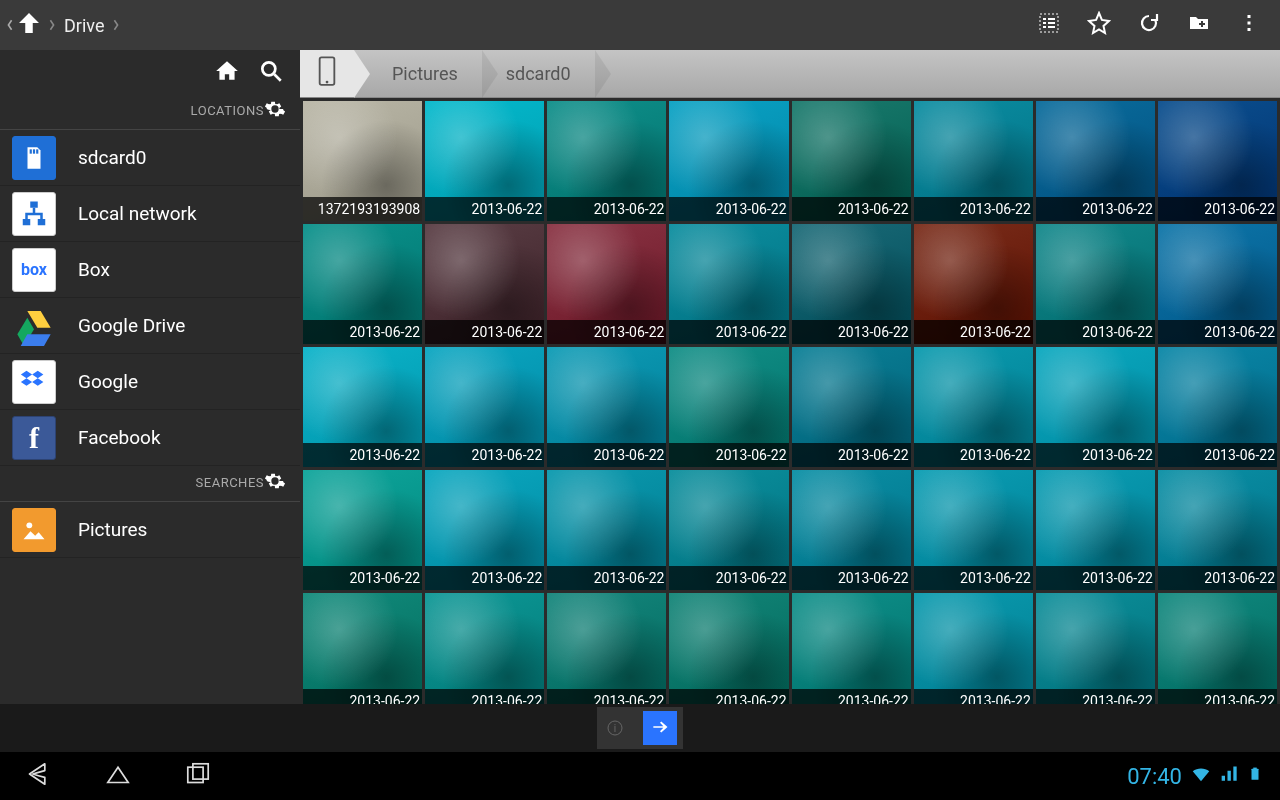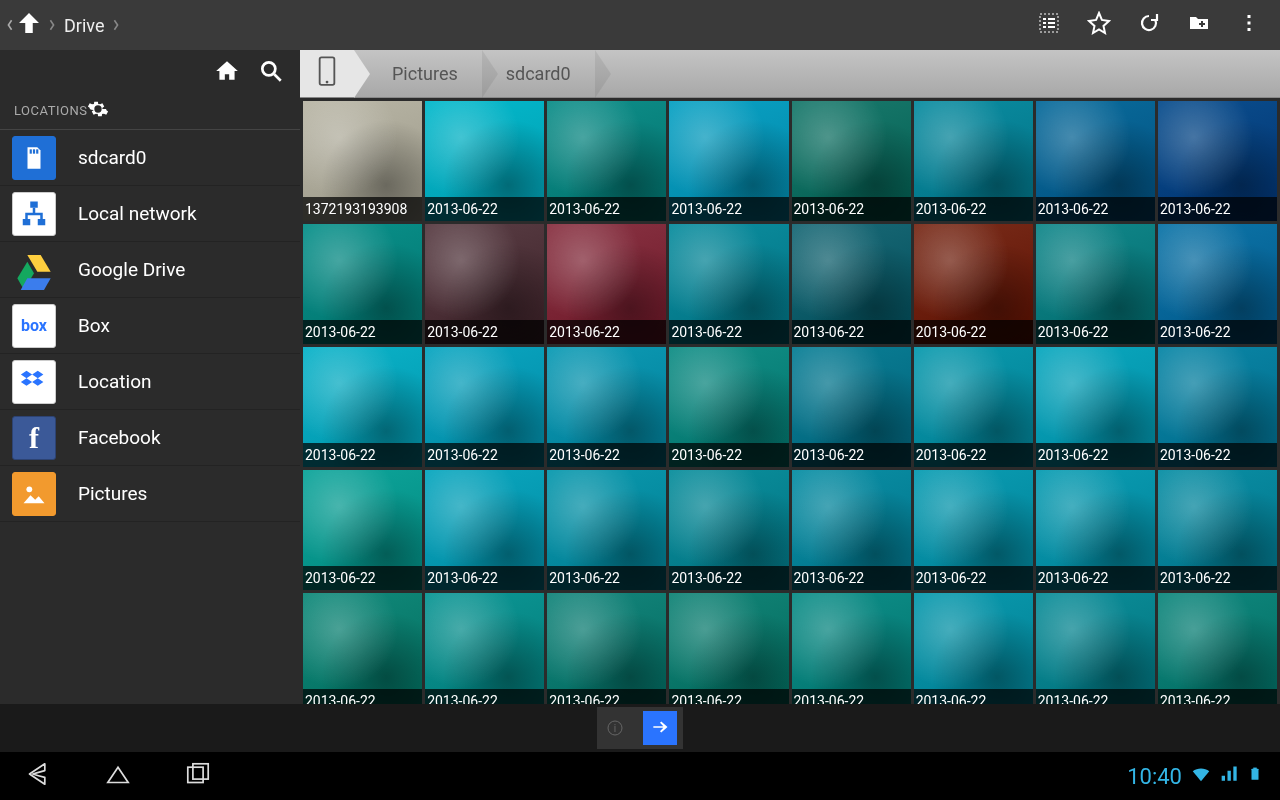--- a/index.html
+++ b/index.html
@@ -20,21 +20,21 @@
   .ab-icon svg { width: 24px; height: 24px; fill: #fff; }
 
   
   .main { flex: 1; display: flex; min-height: 0; background: #2b2b2b; }
 
   
   .sidebar { width: 300px; background: #2b2b2b; display: flex; flex-direction: column; overflow: hidden;}
   .side-tools { display: flex; justify-content: flex-end; align-items: center; gap: 18px; padding: 8px 16px 6px 16px; }
   .side-tools svg { width: 26px; height: 26px; fill: #fff; cursor: pointer; }
   .section-header {
-    display: flex; align-items: center; justify-content: flex-start;
+    display: flex; align-items: center; justify-content: flex-end;
     padding: 4px 14px 6px 14px; color: #aaa; font-size: 13px; letter-spacing: 0.5px;
     border-bottom: 1px solid #444;
   }
   .section-header svg { width: 22px; height: 22px; fill: #fff; cursor: pointer; }
   .side-list { padding: 0; }
   .side-item {
     display: flex; align-items: center; height: 56px; padding: 0 12px;
     cursor: pointer; border-bottom: 1px solid #232323;
   }
   .side-item .icon-box {
@@ -74,21 +74,21 @@
     grid-template-columns: repeat(8, 1fr); grid-auto-rows: 120px; gap: 3px;
     background: #2b2b2b;
   }
   .thumb {
     position: relative; background: #0a9ea8; overflow: hidden; cursor: pointer;
   }
   .thumb .imgph { width: 100%; height: 100%; }
   .thumb .cap {
     position: absolute; left: 0; right: 0; bottom: 0;
     background: rgba(0,0,0,0.72); color: #fff; font-size: 14px;
-    text-align: left; padding: 4px 2px; white-space: nowrap; overflow: hidden;
+    text-align: right; padding: 4px 2px; white-space: nowrap; overflow: hidden;
   }
 
   
   .adbar {
     height: 48px; background: #1a1a1a; display: flex; align-items: center; justify-content: center;
     color: #ddd; font-size: 14px; position: relative;
   }
   .adbox { display: flex; align-items: center; gap: 14px; background: #333; padding: 4px 6px 4px 10px;}
   .adbox .info-ic { width: 16px; height: 16px; margin-right: 6px; opacity: .5;}
   .adbox .text { max-width: 260px; line-height: 1.2; }
@@ -236,59 +236,67 @@
                   <rect x="3" y="16" width="6" height="5" fill="#1f6fd6"></rect>
                   <rect x="15" y="16" width="6" height="5" fill="#1f6fd6"></rect>
                   <path d="M12 7v5M6 16v-4h12v4" stroke="#1f6fd6" stroke-width="2" fill="none"></path>
                 </svg>
               </div>
             </div>
                    <span class="label">Local network</span>
           </div>
           <div class="side-item">
             <div class="icon-box">
+              <div class="tile">
+                <span style="color:#2a74ff;font-weight:700;font-size:16px">box</span>
+              </div>
+            </div>
+                   <span class="label">Box</span>
+          </div>
+          <div class="side-item">
+            <div class="icon-box">
               <div class="tile" style="border:none;background:transparent">
                 <svg viewBox="0 0 24 24" width="40" height="40">
                   <path d="M8 3h8l6 10h-8z" fill="#ffcf3f"></path>
                   <path d="M2 17l6-10 4 7-6 10z" fill="#14a85f"></path>
                   <path d="M8 17h14l-4 7H4z" fill="#3b7ded"></path>
                 </svg>
               </div>
             </div>
                    <span class="label">Google Drive</span>
           </div>
           <div class="side-item">
             <div class="icon-box">
               <div class="tile">
-                <span style="color:#2a74ff;font-weight:700;font-size:16px">box</span>
-              </div>
-            </div>
-                   <span class="label">Box</span>
-          </div>
-          <div class="side-item">
-            <div class="icon-box">
-              <div class="tile">
                 <svg viewBox="0 0 24 24" width="30" height="30">
                   <path d="M6 3l6 4-6 4-6-4zM18 3l6 4-6 4-6-4zM6 11l6 4-6 4-6-4zM18 11l6 4-6 4-6-4z" transform="scale(0.75) translate(2,1)" fill="#2a74ff"></path>
                 </svg>
               </div>
             </div>
-                   <span class="label">Location</span>
+                   <span class="label">Google</span>
           </div>
           <div class="side-item">
             <div class="icon-box">
               <div class="tile" style="background:#3b5998;border-color:#2d4373">
                 <span style="color:#fff;font-weight:900;font-size:30px;font-family:Georgia">f</span>
               </div>
             </div>
                    <span class="label">Facebook</span>
           </div>
         </div>
 
 
+      <div class="section-header">
+        <span>SEARCHES</span>
+        <span>
+          <svg viewBox="0 0 24 24">
+              <path d="M12 8a4 4 0 1 0 0 8 4 4 0 0 0 0-8zm9 4a7 7 0 0 1-.1 1.2l2.1 1.6-2 3.4-2.5-1a7 7 0 0 1-2 .1l-.4 2.7h-4l-.4-2.7a7 7 0 0 1-2-.1l-2.5 1-2-3.4 2.1-1.6A7 7 0 0 1 3 12a7 7 0 0 1 .1-1.2L1 9.2l2-3.4 2.5 1a7 7 0 0 1 2-.1L7.9 4h4l.4 2.7a7 7 0 0 1 2 .1l2.5-1 2 3.4-2.1 1.6c.1.4.1.8.1 1.2z" fill="#fff"></path>
+            </svg>
+        </span>
+      </div>
 
       <div class="side-list" id="searches-list">
           <div class="side-item">
             <div class="icon-box">
               <div class="tile" style="background:#f29a2e;border-color:#f29a2e">
                 <svg viewBox="0 0 24 24" width="28" height="28">
                   <circle cx="8" cy="8" r="2.5" fill="#fff"></circle>
                   <path d="M3 20l6-7 4 4 3-3 5 6z" fill="#fff"></path>
                 </svg>
               </div>
@@ -639,21 +647,21 @@
     <div class="nav-btn">
       <span>
         <svg viewBox="0 0 40 40" width="34" height="34">
             <rect x="8" y="12" width="18" height="18"></rect>
             <rect x="14" y="8" width="18" height="18"></rect>
           </svg>
       </span>
     </div>
     <div class="nav-spacer"></div>
     <div class="status">
-      <span>10:40</span>
+      <span>07:40</span>
       <span>
         <svg viewBox="0 0 24 24" width="22" height="22">
             <path d="M12 20l9-11c-5-4-13-4-18 0l9 11z"></path>
           </svg>
       </span>
       <span>
         <svg viewBox="0 0 24 24" width="20" height="20">
             <path d="M2 20h4v-6H2zM9 20h4V8H9zM16 20h4V3h-4z"></path>
           </svg>
       </span>

